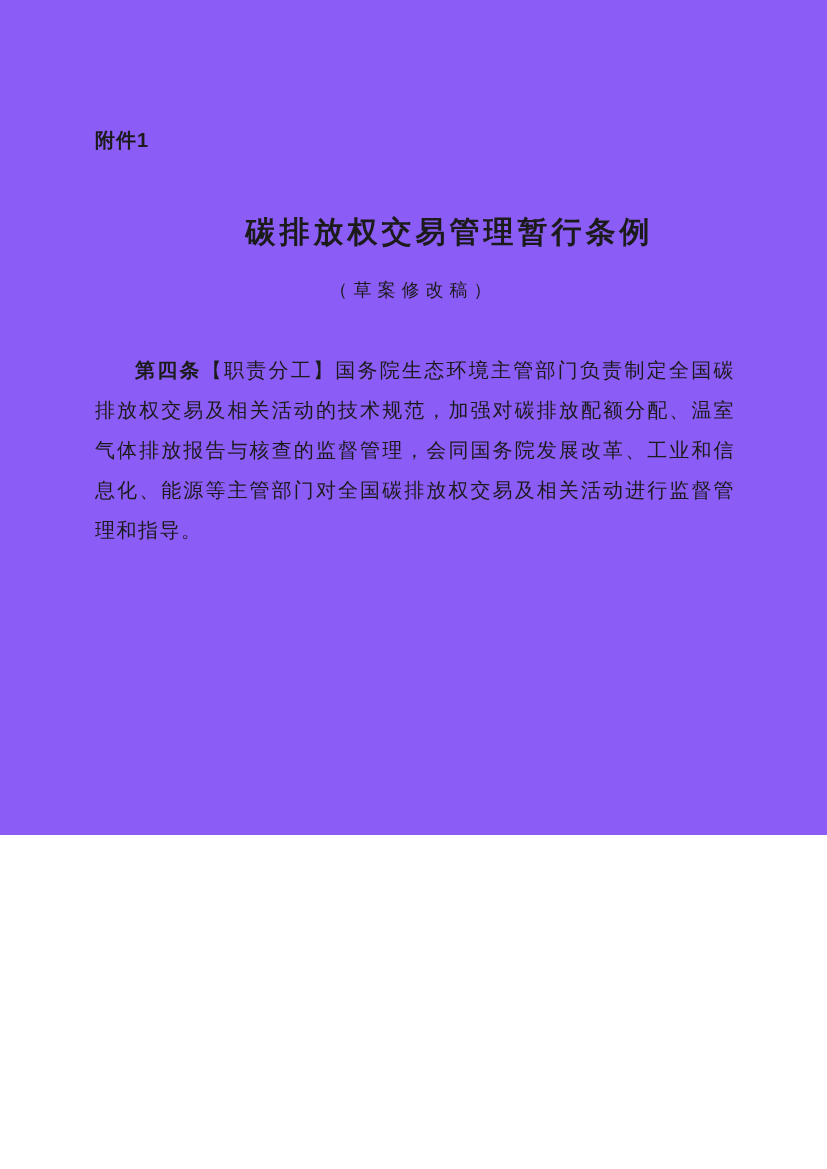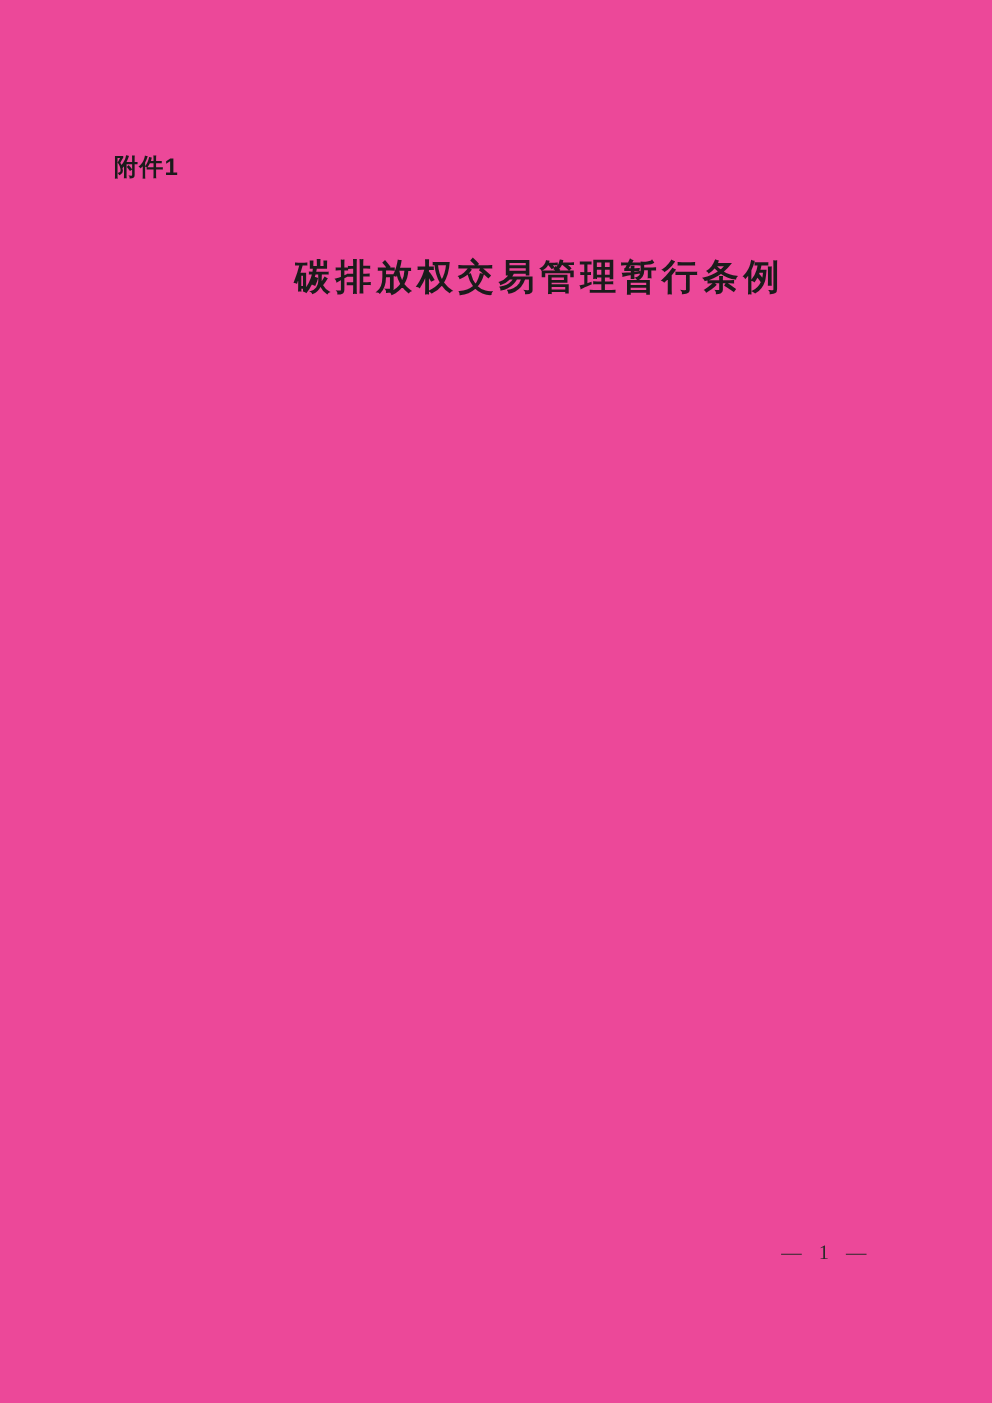--- a/index.html
+++ b/index.html
@@ -3,22 +3,22 @@
 <meta charset="utf-8">
 <style>
   html, body {
     margin: 0;
     padding: 0;
     background: #ffffff;
   }
   .page {
     position: relative;
     width: 827px;
-    height: 1169px;
-    background: #ec4899;
+    height: 835px;
+    background: #8b5cf6;
     color: #1b1b1b;
     font-family: "Liberation Serif", "DejaVu Serif", serif;
     overflow: hidden;
   }
   .attachment-label {
     position: absolute;
     left: 95px;
     top: 126px;
     font-family: "Liberation Sans", "DejaVu Sans", sans-serif;
     font-weight: 700;
@@ -82,25 +82,27 @@
 </style>
 </head>
 <body>
 
 <div class="page">
 
   <div class="attachment-label">附件1</div>
 
   <div class="doc-title">碳排放权交易管理暂行条例</div>
 
+  <div class="doc-subtitle">（草案修改稿）</div>
 
   <div class="body-text">
 
 
 
 
+    <p><span class="article-lead">第四条</span><span>【职责分工】</span><span>国务院生态环境主管部门负责制定全国碳排放权交易及相关活动的技术规范，加强对碳排放配额分配、温室气体排放报告与核查的监督管理，会同国务院发展改革、工业和信息化、能源等主管部门对全国碳排放权交易及相关活动进行监督管理和指导。</span></p>
 
 
   </div>
 
   <div class="page-number">— 1 —</div>
 
 </div>
 
 </body></html>

